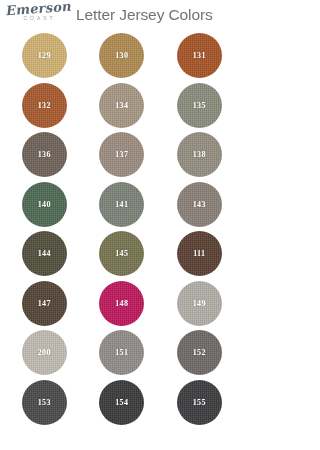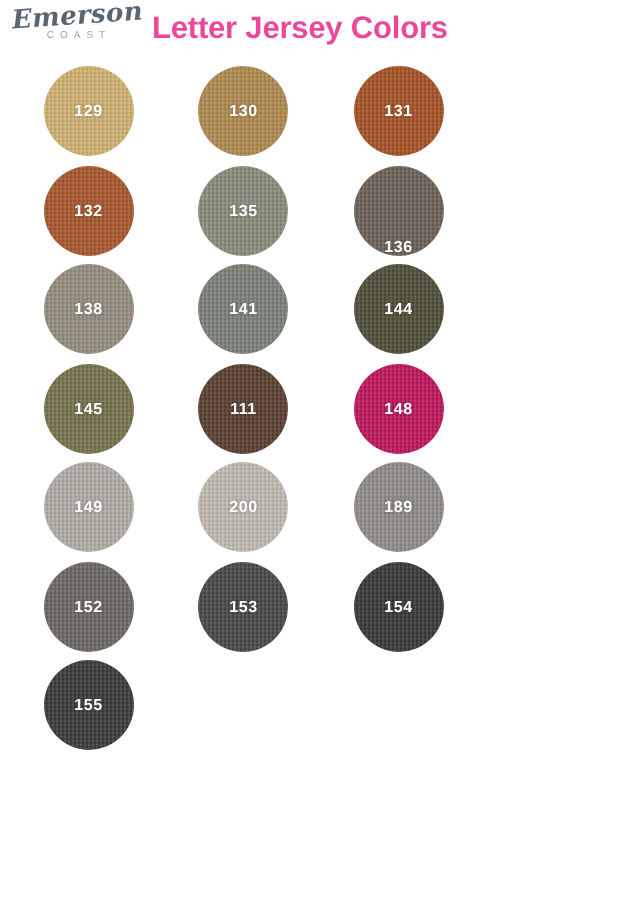--- a/index.html
+++ b/index.html
@@ -56,22 +56,22 @@
     color: #9aa3ab;
     letter-spacing: 3px;
     padding-left: 3px;
   }
 
   .title {
     position: absolute;
     left: 76px;
     top: 6px;
     font-size: 15.5px;
-    font-weight: 700;
-    color: #ec4899;
+    font-weight: 400;
+    color: #737373;
     letter-spacing: -0.1px;
     white-space: nowrap;
   }
 
   
   .grid {
     position: absolute;
     top: 31px;
     left: 0;
     width: 300px;
@@ -90,20 +90,21 @@
 
   .swatch {
     position: relative;
     width: 45px;
     height: 45px;
     border-radius: 50%;
     display: flex;
     align-items: center;
     justify-content: center;
     overflow: hidden;
+    font-family: Liberation Serif, serif;
   }
   
   .swatch::after {
     content: "";
     position: absolute;
     inset: 0;
     border-radius: 50%;
     background-image:
       repeating-linear-gradient(90deg,
         rgba(255,255,255,0.07) 0px,
@@ -156,72 +157,97 @@
         <div class="swatch" style="background: rgb(166, 84, 39);">
           <span class="swatch-num">131</span>
         </div>
       </div>
       <div class="cell">
         <div class="swatch" style="background: rgb(168, 90, 46);">
           <span class="swatch-num">132</span>
         </div>
       </div>
       <div class="cell">
+        <div class="swatch" style="background: rgb(168, 151, 132);">
+          <span class="swatch-num">134</span>
+        </div>
+      </div>
+      <div class="cell">
         <div class="swatch" style="background: rgb(139, 141, 124);">
           <span class="swatch-num">135</span>
         </div>
       </div>
       <div class="cell">
-        <div class="swatch" style="background: rgb(110, 99, 89); align-items: flex-end;">
+        <div class="swatch" style="background: rgb(110, 99, 89);">
           <span class="swatch-num">136</span>
+        </div>
+      </div>
+      <div class="cell">
+        <div class="swatch" style="background: rgb(157, 141, 128);">
+          <span class="swatch-num">137</span>
         </div>
       </div>
       <div class="cell">
         <div class="swatch" style="background: rgb(149, 142, 128);">
           <span class="swatch-num">138</span>
         </div>
       </div>
       <div class="cell">
+        <div class="swatch" style="background: rgb(78, 106, 83);">
+          <span class="swatch-num">140</span>
+        </div>
+      </div>
+      <div class="cell">
         <div class="swatch" style="background: rgb(125, 131, 121);">
           <span class="swatch-num">141</span>
         </div>
       </div>
       <div class="cell">
+        <div class="swatch" style="background: rgb(138, 128, 120);">
+          <span class="swatch-num">143</span>
+        </div>
+      </div>
+      <div class="cell">
         <div class="swatch" style="background: rgb(81, 79, 60);">
           <span class="swatch-num">144</span>
         </div>
       </div>
       <div class="cell">
         <div class="swatch" style="background: rgb(119, 116, 79);">
           <span class="swatch-num">145</span>
         </div>
       </div>
       <div class="cell">
         <div class="swatch" style="background: rgb(91, 64, 52);">
           <span class="swatch-num">111</span>
         </div>
       </div>
       <div class="cell">
+        <div class="swatch" style="background: rgb(84, 69, 55);">
+          <span class="swatch-num">147</span>
+        </div>
+      </div>
+      <div class="cell">
         <div class="swatch" style="background: #be185d;">
           <span class="swatch-num">148</span>
         </div>
       </div>
       <div class="cell">
         <div class="swatch" style="background: rgb(178, 175, 168);">
           <span class="swatch-num">149</span>
         </div>
       </div>
       <div class="cell">
         <div class="swatch" style="background: rgb(192, 188, 178);">
           <span class="swatch-num">200</span>
         </div>
       </div>
       <div class="cell">
         <div class="swatch" style="background: rgb(144, 141, 138);">
-          <span class="swatch-num">189</span>
+          <span class="swatch-num">151</span>
         </div>
       </div>
       <div class="cell">
         <div class="swatch" style="background: rgb(110, 106, 103);">
           <span class="swatch-num">152</span>
         </div>
       </div>
       <div class="cell">
         <div class="swatch" style="background: rgb(75, 74, 74);">
           <span class="swatch-num">153</span>

